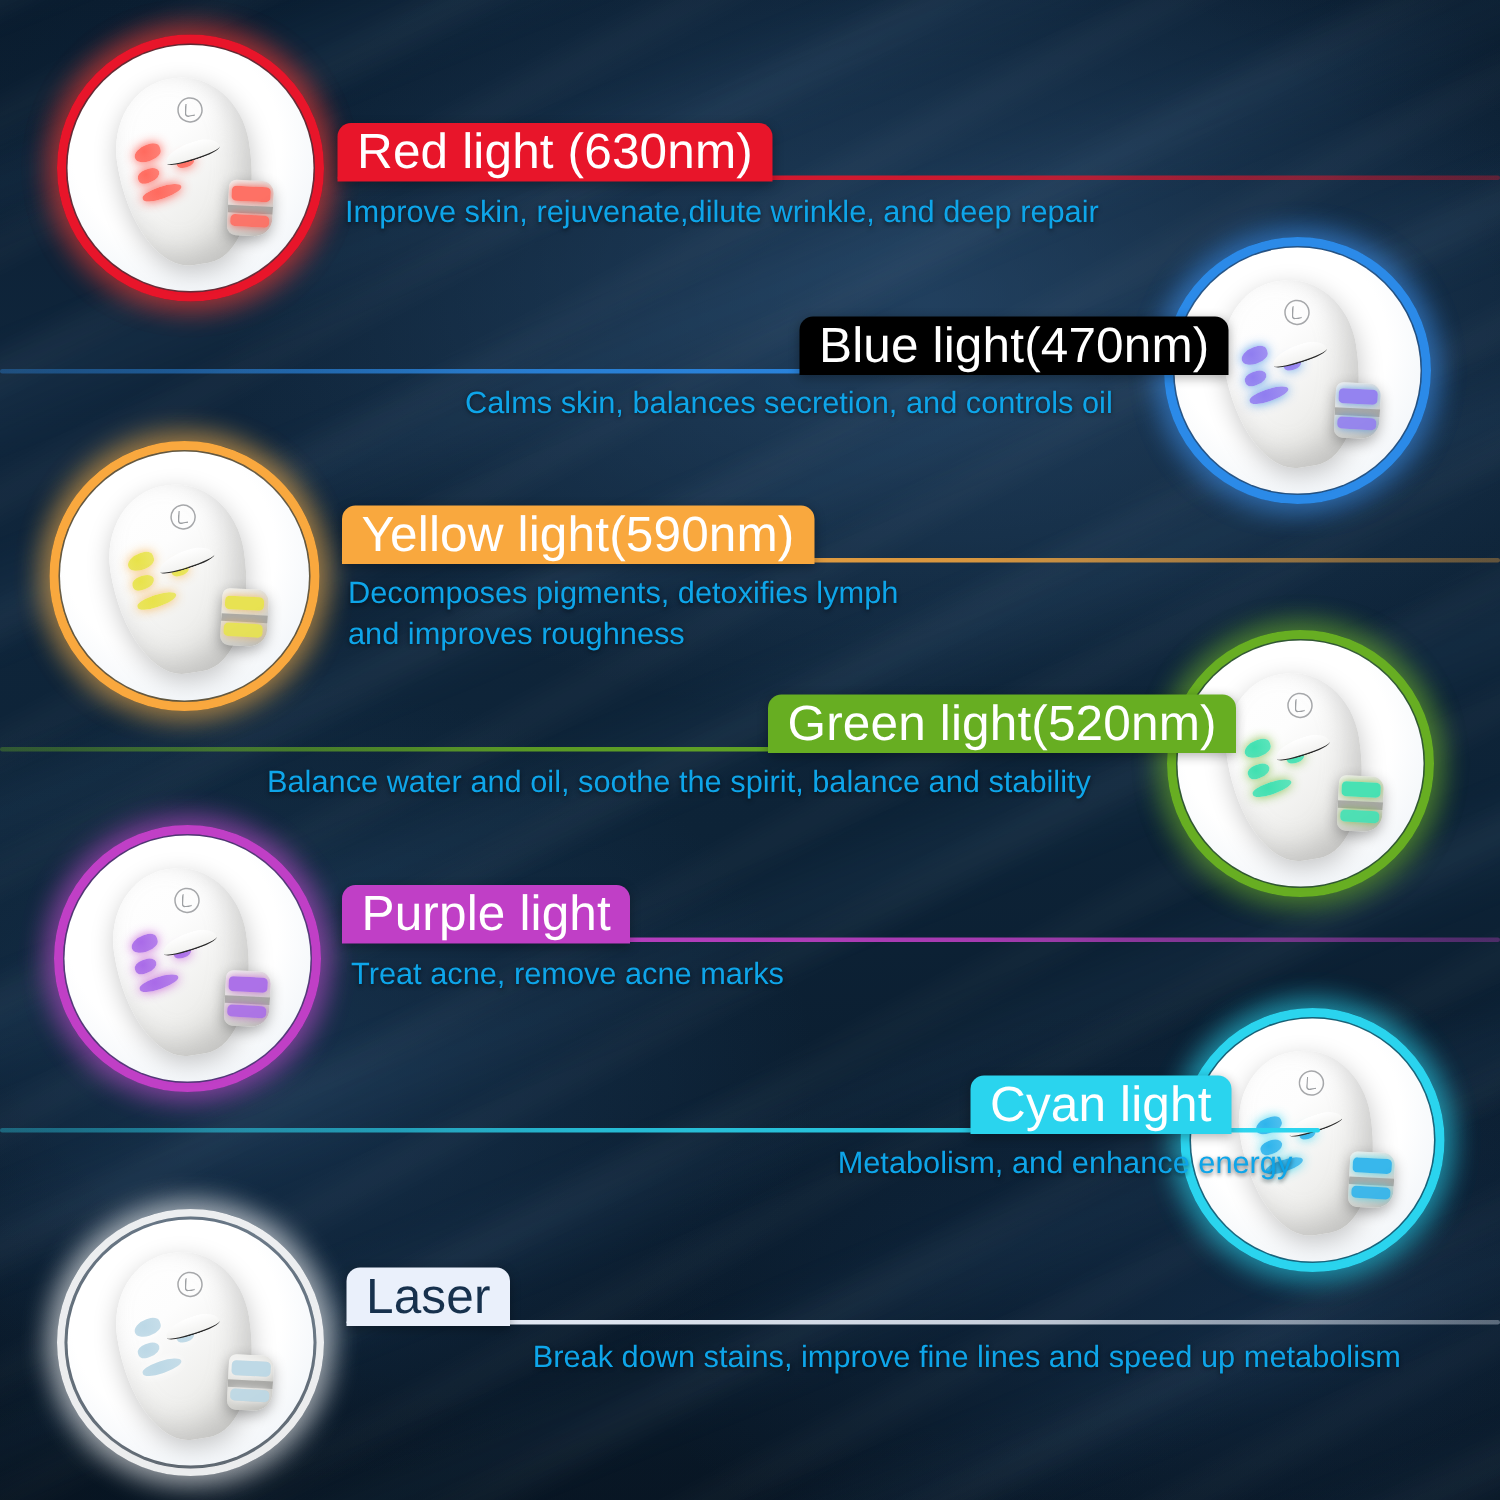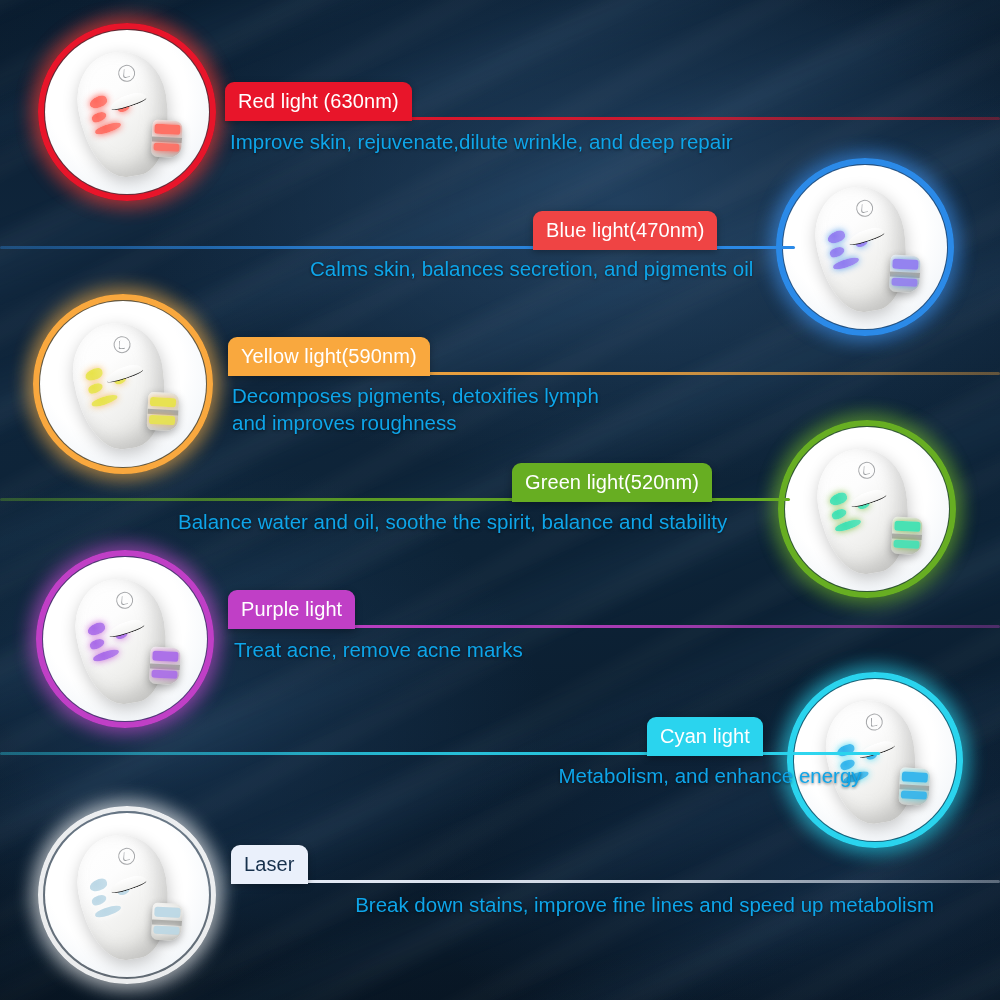--- a/index.html
+++ b/index.html
@@ -35,21 +35,21 @@
   .vig{position:absolute;inset:0;
       background:radial-gradient(ellipse 120% 105% at 50% 45%, rgba(0,0,0,0) 48%, rgba(3,10,18,.62) 100%);}
 
   
   .rule{position:absolute;height:3px;border-radius:2px;}
 
   
   .badge{position:absolute;display:inline-block;
       border-radius:9px 9px 0 0;
       padding:4px 13px 5px 13px;
-      color:#fff;font-size:20px;line-height:30px;font-weight:400;
+      color:#fff;font-size:33px;line-height:30px;font-weight:400;
       white-space:nowrap;letter-spacing:.1px;
       box-shadow:0 2px 7px rgba(0,0,0,.3);}
   .badge.light-badge{color:#17314d;}
 
   
   .desc{position:absolute;color:#0ea5e9;font-size:20.5px;line-height:27px;
       white-space:pre-line;text-shadow:0 1px 3px rgba(0,0,0,.55);}
 
   
   .circle{position:absolute;border-radius:50%;}
@@ -122,22 +122,22 @@
           <div class="patch" style="left: 39.16px; top: 52.955px; width: 11.57px; height: 6.853px; border-radius: 50%; background: radial-gradient(circle at 40% 35%, rgb(143, 125, 240), rgba(143, 125, 240, 0.82)); box-shadow: rgba(61, 142, 232, 0.85) 0px 0px 7px; transform: rotate(-10deg);"></div>
           <div class="eye" style="left: 32.04px; top: 44.233px; width: 37.38px; height: 10.591px; border-radius: 58% 42% 50% 50% / 70% 70% 30% 30%; transform: rotate(-9deg);"></div>
           <div class="neck" style="left: 67.64px; top: 74.76px; width: 30.26px; height: 37.38px; transform: rotate(12deg);">
             <div class="strip" style="top: 12%; height: 26%; background: rgba(143, 125, 240, 0.95); box-shadow: rgba(61, 142, 232, 0.8) 0px 0px 6px;"></div>
             <div class="band" style="top: 46%;"></div>
             <div class="strip" style="top: 62%; height: 22%; background: rgba(143, 125, 240, 0.9); box-shadow: rgba(61, 142, 232, 0.75) 0px 0px 6px;"></div>
           </div>
         </div>
       </div>
       <div class="rule" style="left: 0px; top: 246px; width: 795px; background: linear-gradient(90deg, rgba(43, 138, 232, 0.35) 0%, rgba(43, 138, 232, 0.85) 45%, rgb(43, 138, 232) 100%);"></div>
-      <div class="badge" style="left: 533px; top: 211px; background: #ef4444; color: rgb(255, 255, 255); padding-left: 13px;">Blue light(470nm)</div>
-      <div class="desc" style="left: 310px; top: 255px; width: 620px;">Calms skin, balances secretion, and pigments oil</div>
+      <div class="badge" style="left: 533px; top: 211px; background: #000000; color: rgb(255, 255, 255); padding-left: 13px;">Blue light(470nm)</div>
+      <div class="desc" style="left: 310px; top: 255px; width: 620px;">Calms skin, balances secretion, and controls oil</div>
       <div class="circle" style="left: 33px; top: 294px; width: 180px; height: 180px;">
         <div class="glow" style="background: radial-gradient(circle, rgba(248, 177, 74, 0) 56%, rgba(248, 177, 74, 0.85) 74%, rgba(248, 177, 74, 0) 100%);"></div>
         <div class="ring" style="border: 6px solid rgb(249, 168, 62); box-shadow: rgba(248, 177, 74, 0.7) 0px 0px 20px, rgba(248, 177, 74, 0.45) 0px 0px 26px inset;"></div>
         <div class="disc"></div>
         <div class="mask" style="width: 90px; height: 126px; margin-left: -2.7px; margin-top: 1.8px;">
           <div class="face"></div>
           <div class="logo" style="left: 45px; top: 14.49px;"></div>
           <div class="patch" style="left: 11.7px; top: 41.58px; width: 18px; height: 10.71px; border-radius: 60% 40% 50% 50%; background: radial-gradient(circle at 40% 35%, rgb(232, 226, 74), rgba(232, 226, 74, 0.82)); box-shadow: rgba(248, 177, 74, 0.85) 0px 0px 7px; transform: rotate(-10deg);"></div>
           <div class="patch" style="left: 12.6px; top: 57.33px; width: 15.3px; height: 9.45px; border-radius: 50% 50% 60% 40%; background: radial-gradient(circle at 40% 35%, rgb(232, 226, 74), rgba(232, 226, 74, 0.82)); box-shadow: rgba(248, 177, 74, 0.85) 0px 0px 7px; transform: rotate(-10deg);"></div>
           <div class="patch" style="left: 13.5px; top: 71.19px; width: 27px; height: 8.19px; border-radius: 45% 55% 50% 50%; background: radial-gradient(circle at 40% 35%, rgb(232, 226, 74), rgba(232, 226, 74, 0.82)); box-shadow: rgba(248, 177, 74, 0.85) 0px 0px 7px; transform: rotate(-10deg);"></div>

